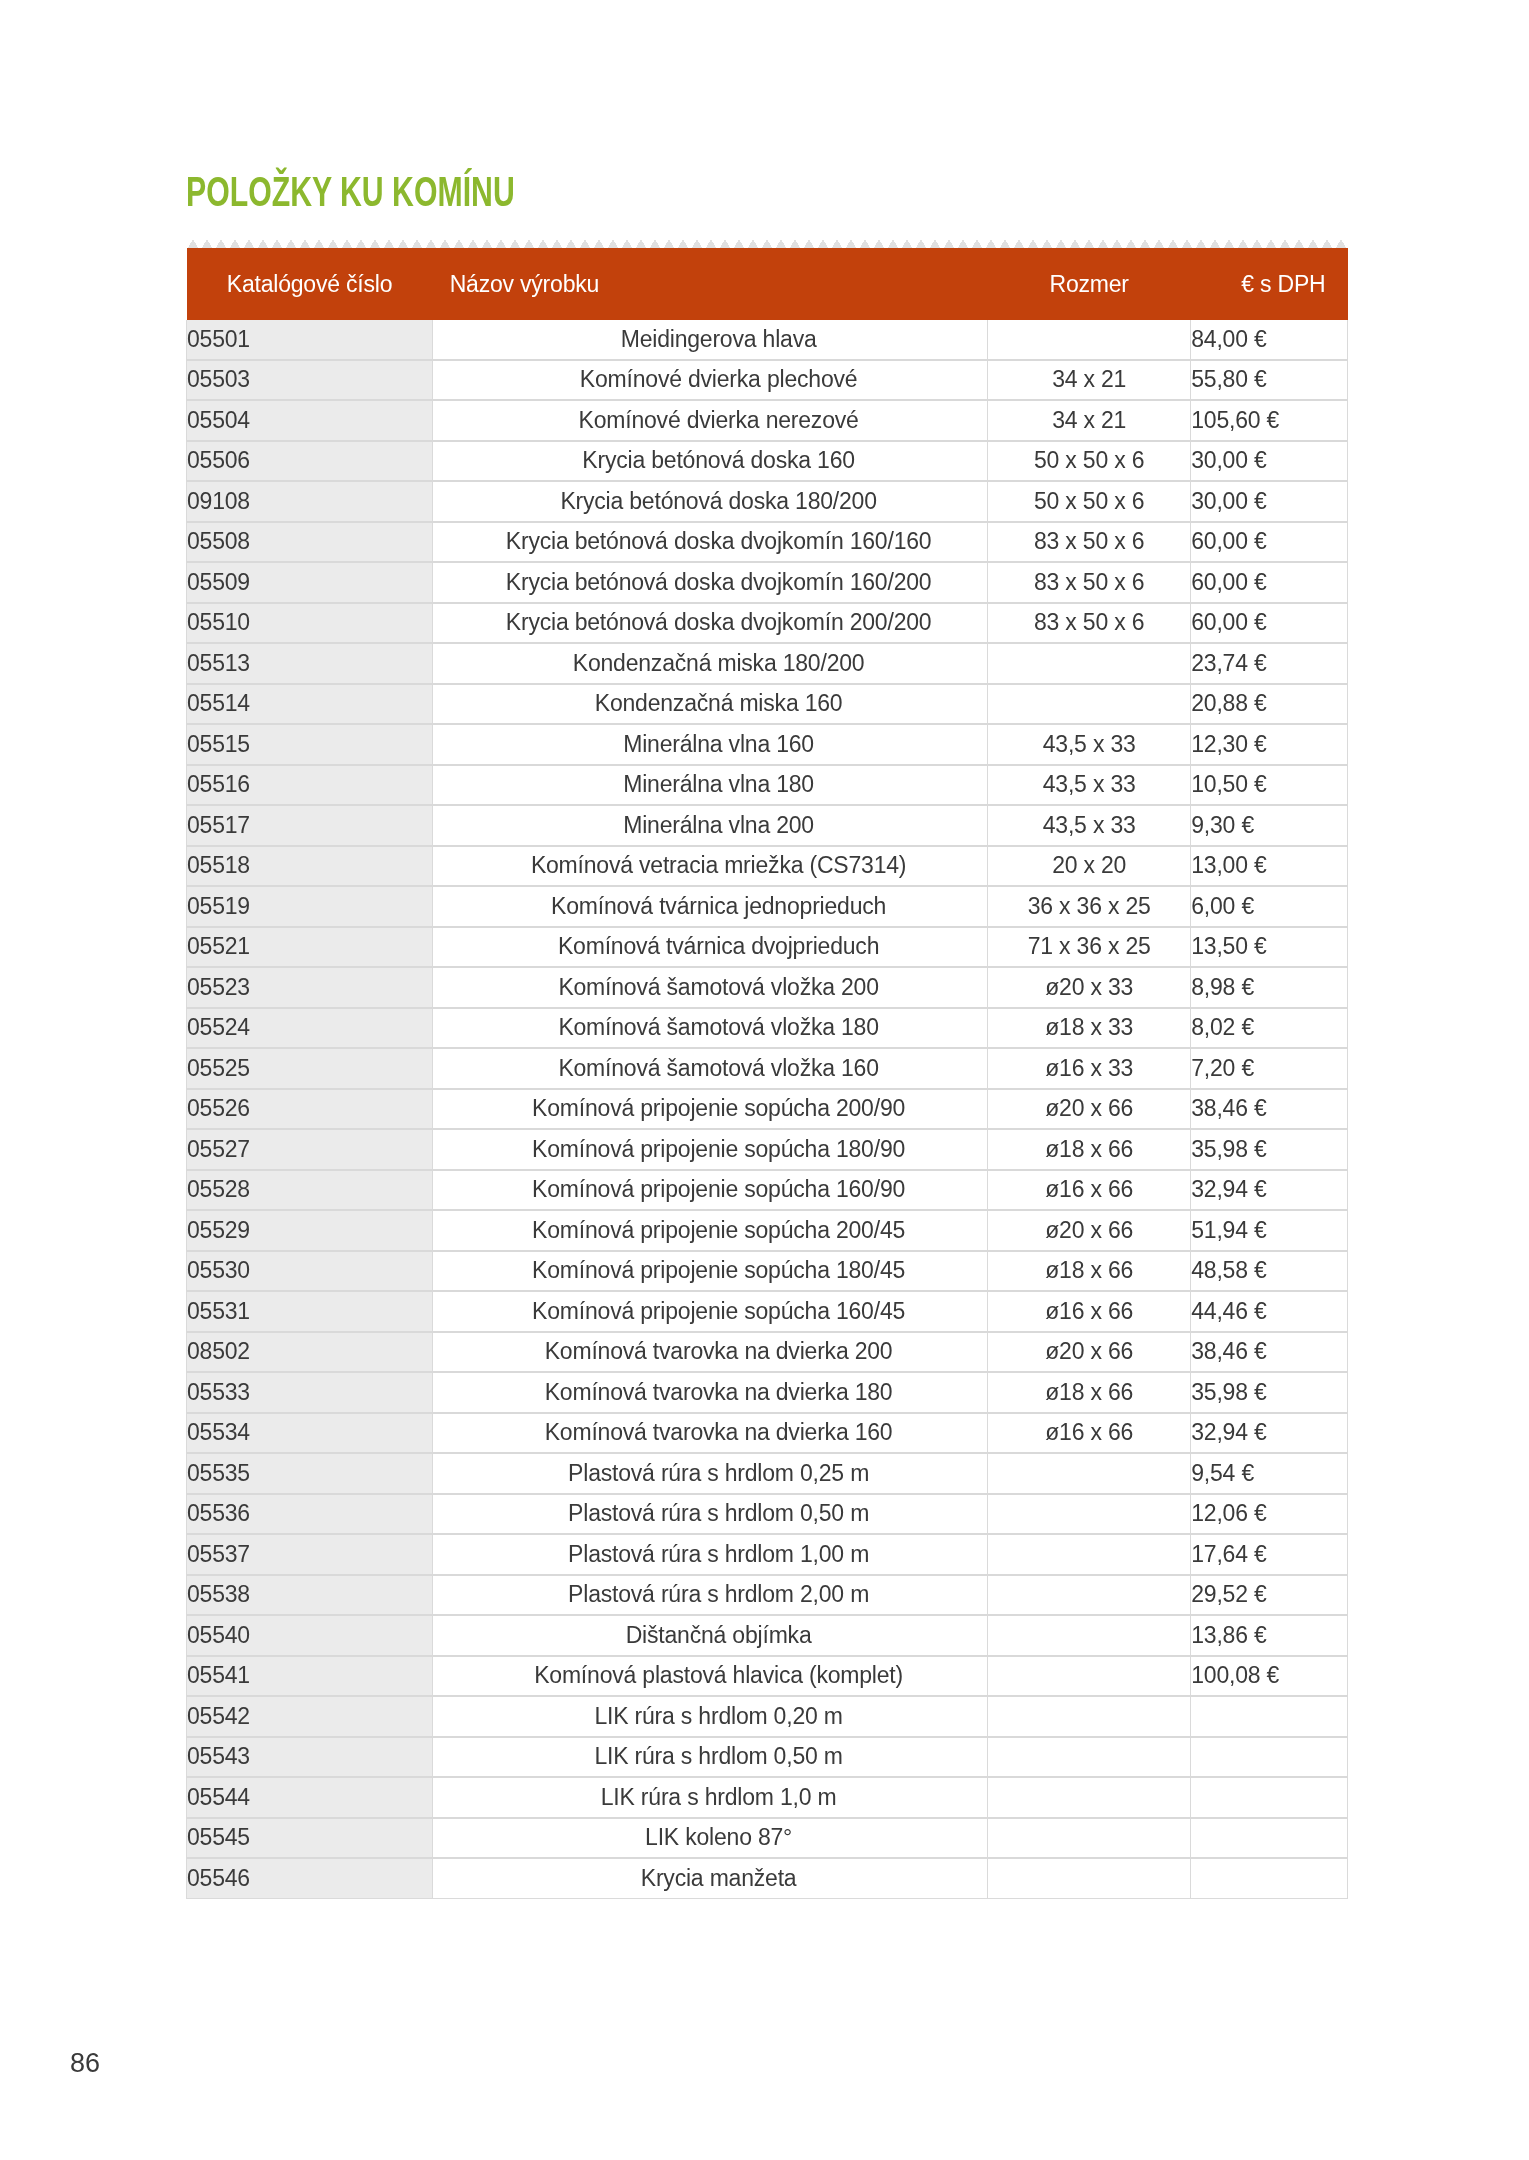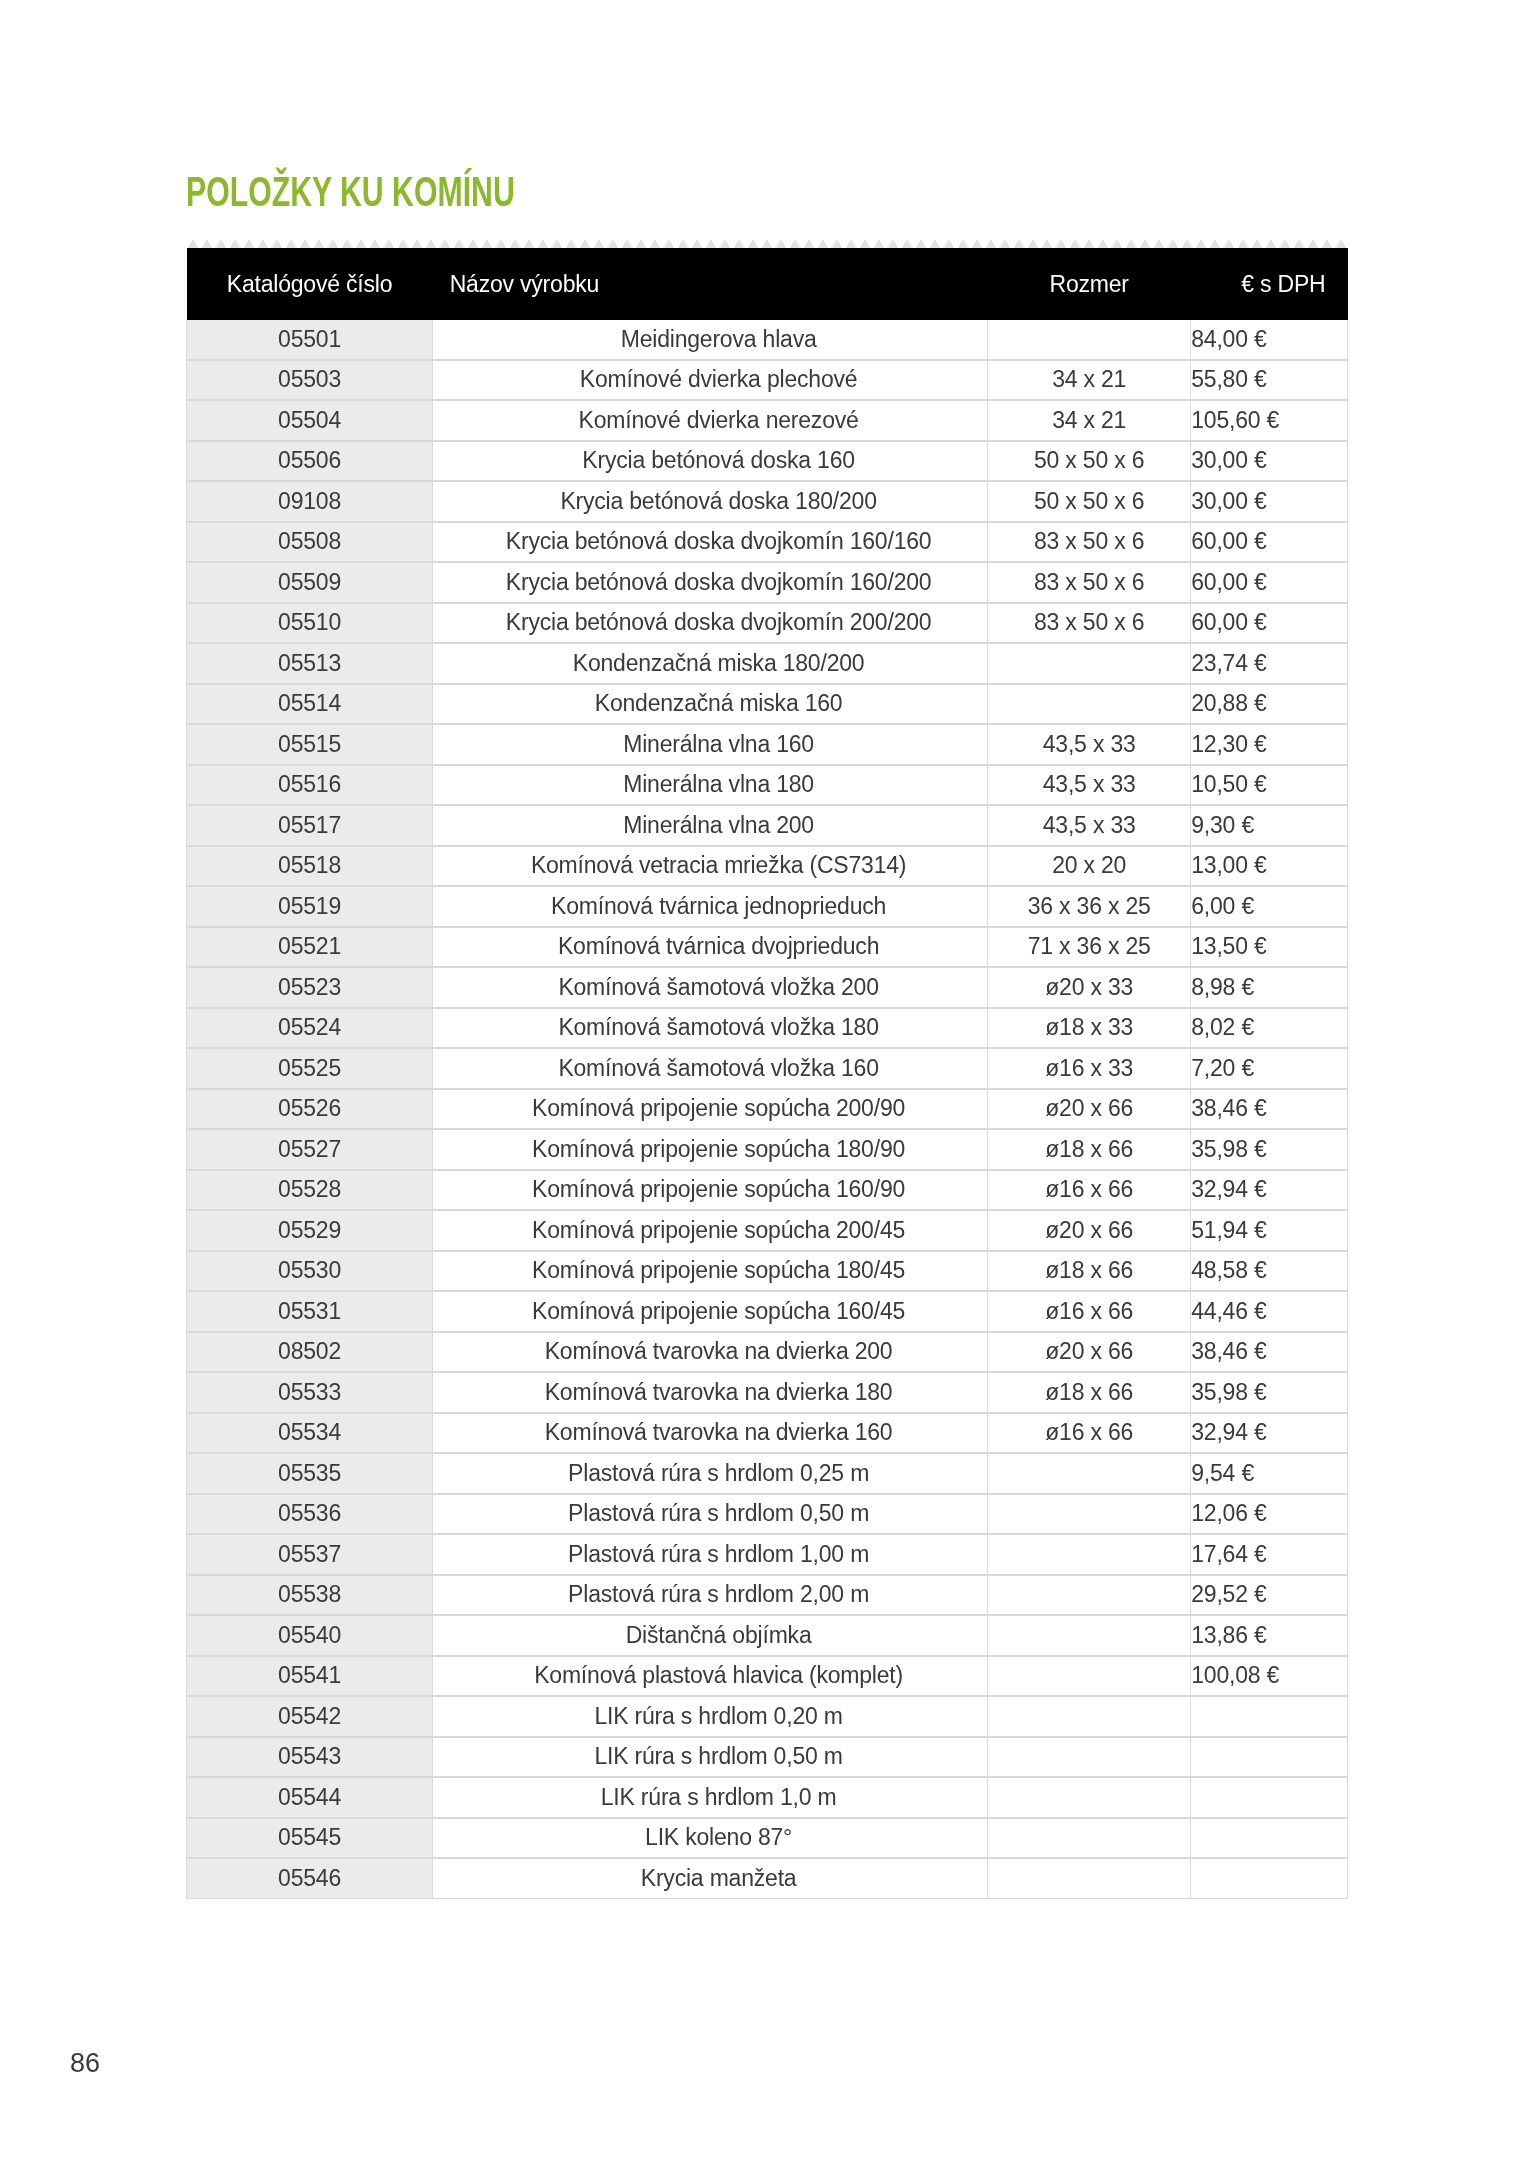--- a/index.html
+++ b/index.html
@@ -39,21 +39,21 @@
     border-collapse:collapse;
     table-layout:fixed;
     font-size:23px;
     letter-spacing:-0.2px;
   }
   col.c1{width:21.2%;}
   col.c2{width:47.8%;}
   col.c3{width:17.5%;}
   col.c4{width:13.5%;}
   thead th{
-    background:#000000;
+    background:#c2410c;
     color:#ffffff;
     font-weight:normal;
     font-size:23px;
     height:72px;
     padding:0;
     vertical-align:middle;
     border:none;
   }
   thead th.h1{text-align:center;}
   thead th.h2{text-align:left;padding-left:17px;}
@@ -65,21 +65,21 @@
     vertical-align:middle;
     border:1px solid #dadada;
     border-top:2px solid #d9d9d9;
     background:#ffffff;
     white-space:nowrap;
     overflow:hidden;
   }
   tbody tr:first-child td{border-top:none;}
   tbody td:nth-child(1){
     background:#ebebeb;
-    text-align:center;
+    text-align:left;
   }
   tbody td:nth-child(2){text-align:center;padding-left:17px;}
   tbody td:nth-child(3){text-align:center;}
   tbody td:nth-child(4){text-align:left;padding-right:22px;}
   .page-number{
     position:absolute;
     left:70px;top:2048px;
     font-size:27px;
     color:#3a3a3a;
   }

